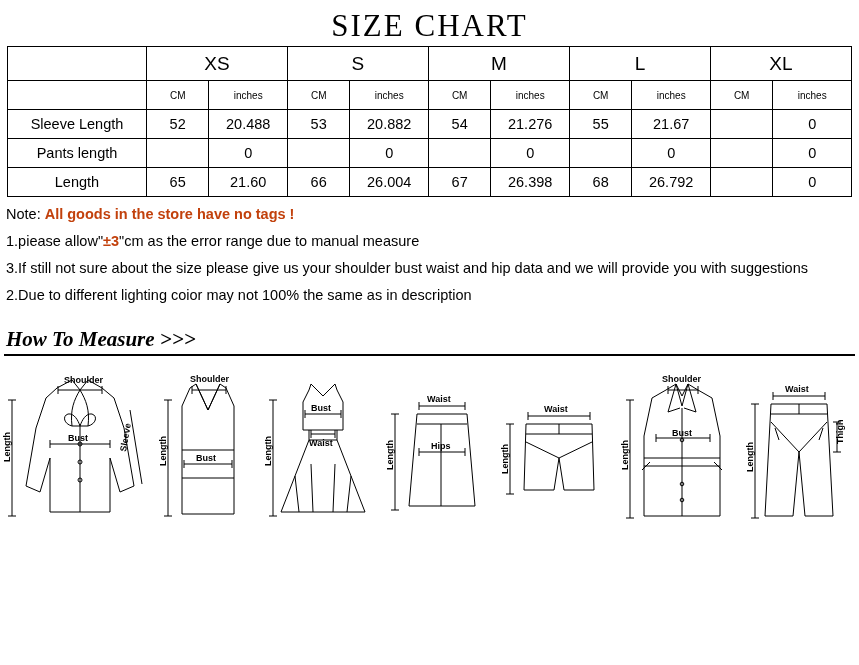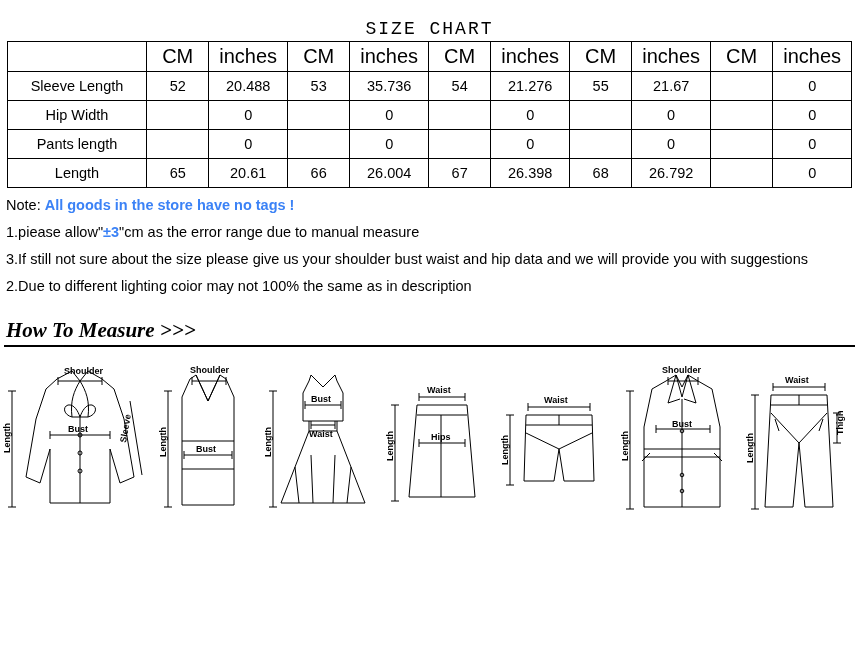--- a/index.html
+++ b/index.html
@@ -14,24 +14,24 @@
     color: #000;
     overflow: hidden;
   }
   .page {
     position: relative;
     width: 859px;
     height: 665px;
   }
   .title {
     text-align: center;
-    font-family: Liberation Mono, monospace;
-    font-size: 18px;
+    font-family: Liberation Serif, serif;
+    font-size: 31px;
     letter-spacing: 2px;
-    padding-top: 19px;
+    padding-top: 8px;
     padding-bottom: 2px;
   }
   table.size-chart {
     border-collapse: collapse;
     width: 845px;
     margin: 0 auto;
     table-layout: fixed;
   }
   table.size-chart td, table.size-chart th {
     border: 1px solid #000;
@@ -39,41 +39,41 @@
     font-size: 14.5px;
     font-weight: normal;
     padding: 3px 0;
     height: 22px;
   }
   table.size-chart tr.size-head td {
     font-size: 19px;
     height: 27px;
   }
   table.size-chart tr.unit-head td {
-    font-size: 20px;
+    font-size: 10px;
   }
   td.rowlabel {
     font-size: 15px;
     text-align: center;
   }
   td.blank-left {
     border-left: none;
     border-top: none;
   }
   .col-label { width: 138px; }
   .col-cm { width: 62px; }
   .col-in { width: 78px; }
 
   .notes {
     margin: 4px 6px 0 6px;
     font-size: 14.5px;
     line-height: 1.87;
   }
   .notes .red {
-    color: #3b82f6;
+    color: #c2410c;
     font-weight: bold;
   }
   .notes .line {
     white-space: nowrap;
   }
   .howto {
     margin: 18px 0 0 6px;
     font-size: 21px;
     font-weight: bold;
     font-style: italic;
@@ -111,77 +111,72 @@
       <col class="col-cm">
         <col class="col-in">
       <col class="col-cm">
         <col class="col-in">
       <col class="col-cm">
         <col class="col-in">
       <col class="col-cm">
         <col class="col-in">
     </colgroup>
     <tbody>
+      <tr class="size-head">
+        <td class="blank-left"></td>
+        <td colspan="2">XS</td>
+        <td colspan="2">S</td>
+        <td colspan="2">M</td>
+        <td colspan="2">L</td>
+        <td colspan="2">XL</td>
+      </tr>
       <tr class="unit-head">
         <td class="blank-left"></td>
         <td>CM</td>
         <td>inches</td>
         <td>CM</td>
         <td>inches</td>
         <td>CM</td>
         <td>inches</td>
         <td>CM</td>
         <td>inches</td>
         <td>CM</td>
         <td>inches</td>
       </tr>
 
       <tr>
         <td class="rowlabel">Sleeve Length</td>
         <td>52</td>
         <td>20.488</td>
         <td>53</td>
-        <td>35.736</td>
+        <td>20.882</td>
         <td>54</td>
         <td>21.276</td>
         <td>55</td>
         <td>21.67</td>
         <td></td>
         <td>0</td>
       </tr>
       <tr>
-        <td class="rowlabel">Hip Width</td>
-        <td></td>
-        <td>0</td>
-        <td></td>
-        <td>0</td>
-        <td></td>
-        <td>0</td>
-        <td></td>
-        <td>0</td>
-        <td></td>
-        <td>0</td>
-      </tr>
-      <tr>
         <td class="rowlabel">Pants length</td>
         <td></td>
         <td>0</td>
         <td></td>
         <td>0</td>
         <td></td>
         <td>0</td>
         <td></td>
         <td>0</td>
         <td></td>
         <td>0</td>
       </tr>
       <tr>
         <td class="rowlabel">Length</td>
         <td>65</td>
-        <td>20.61</td>
+        <td>21.60</td>
         <td>66</td>
         <td>26.004</td>
         <td>67</td>
         <td>26.398</td>
         <td>68</td>
         <td>26.792</td>
         <td></td>
         <td>0</td>
       </tr>
     </tbody>

